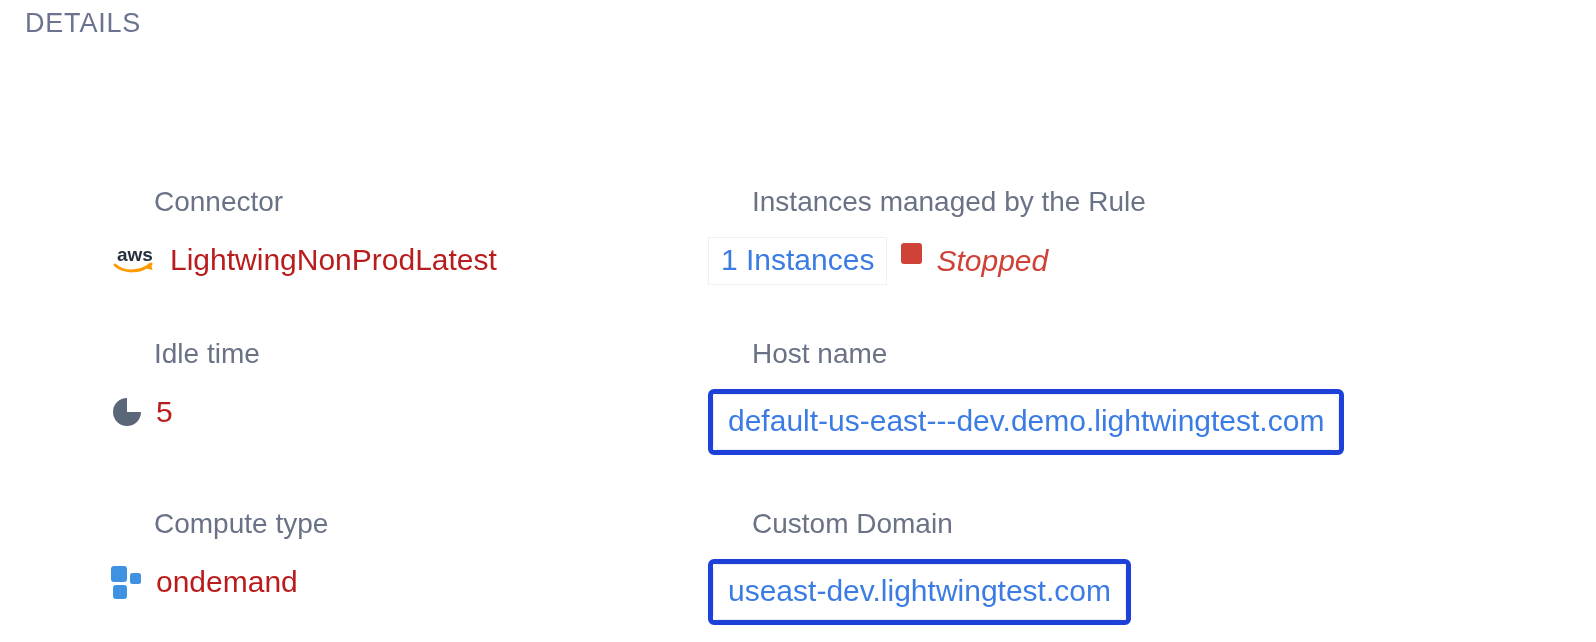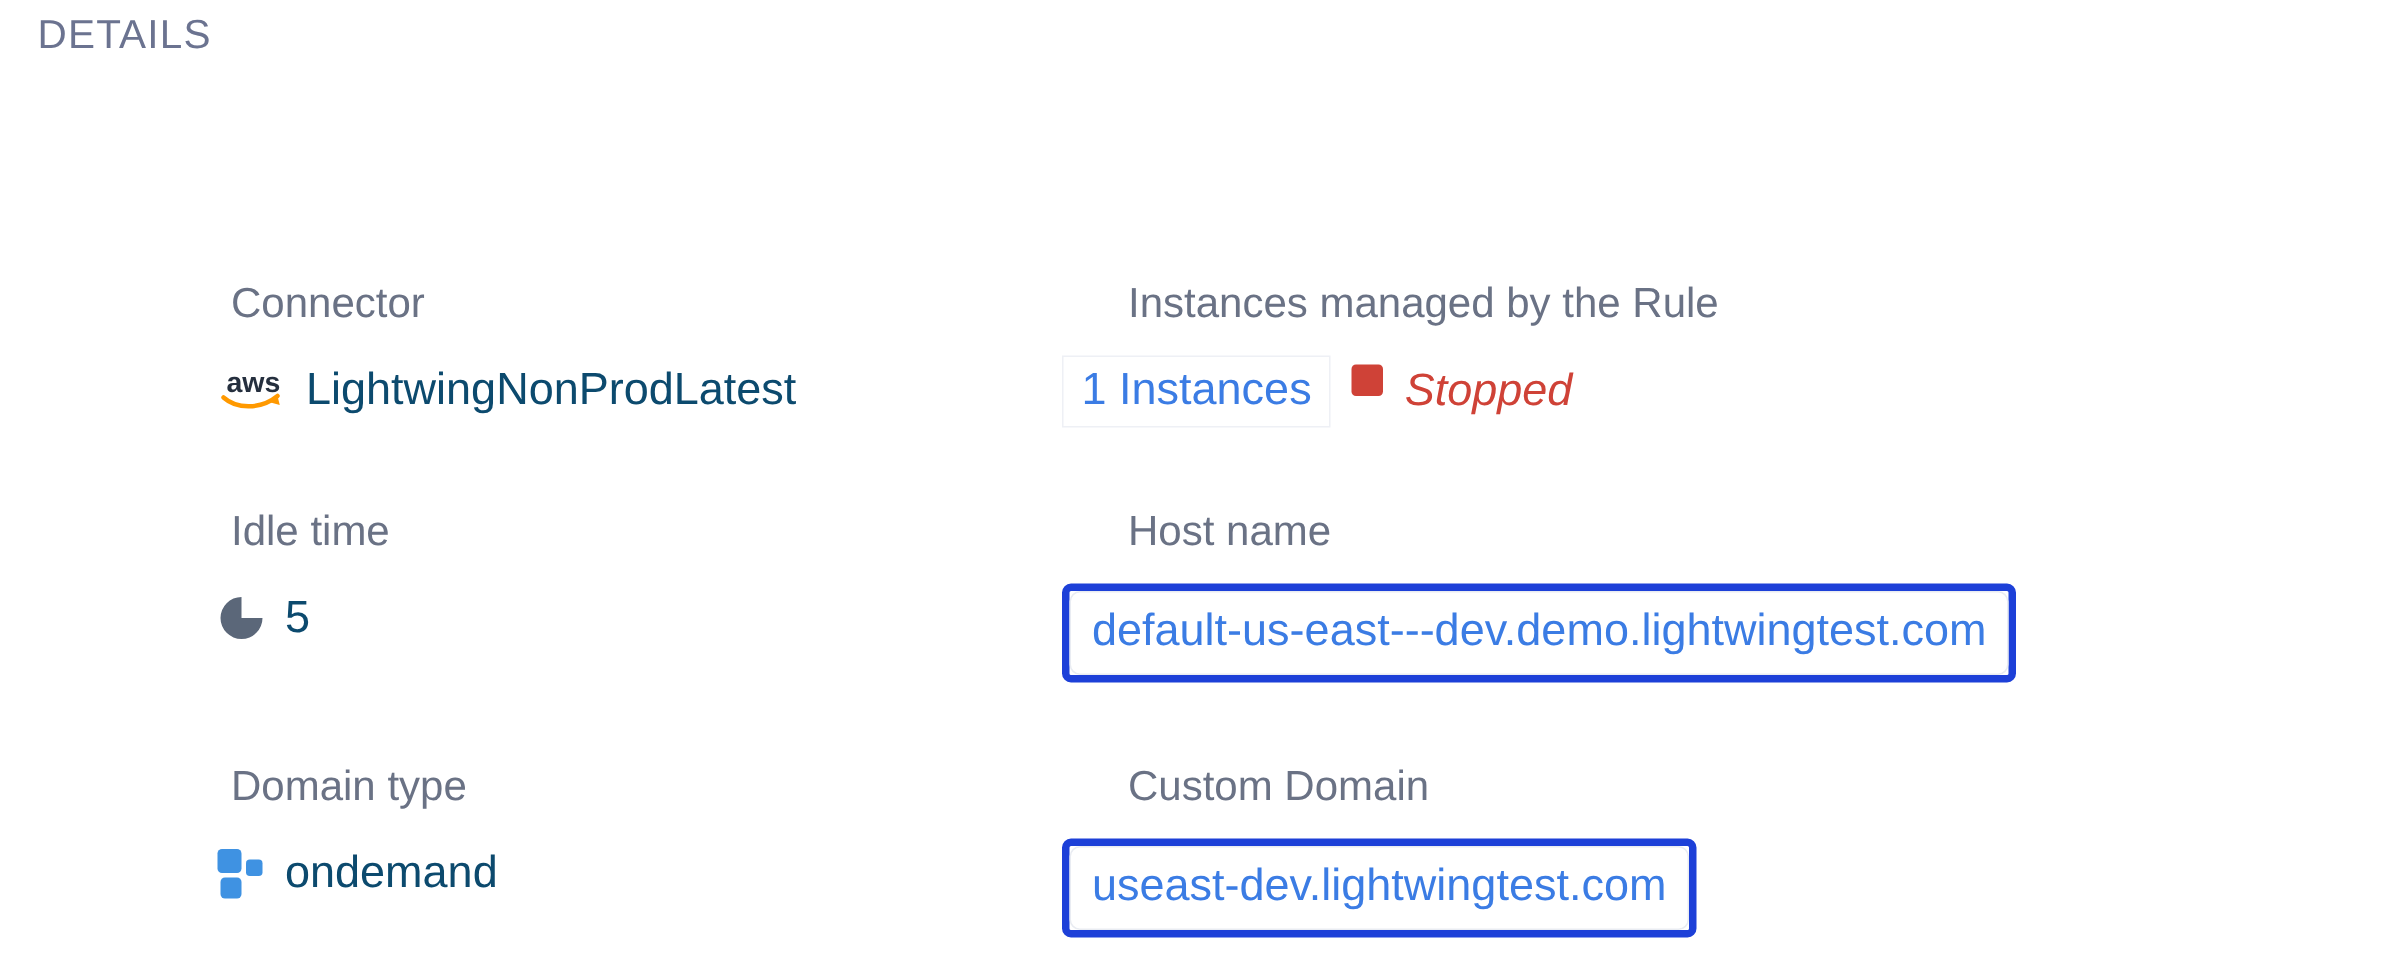--- a/index.html
+++ b/index.html
@@ -45,24 +45,24 @@
     margin-left: 44px;
   }
   .value-row {
     display: flex;
     align-items: center;
     gap: 12px;
     min-height: 46px;
   }
   .value-text {
     font-size: 30px;
-    color: #0c4a6e;
+    color: #b91c1c;
     line-height: 36px;
   }
-  .icon-wrap { display: inline-flex; align-items: center; margin-left: 34px; }
+  .icon-wrap { display: inline-flex; align-items: center; }
 
   
   .instances-chip {
     display: inline-block;
     background: #ffffff;
     border: 1px solid #eef0f5;
     border-radius: 0;
     padding: 4px 12px 6px 12px;
     font-size: 30px;
     line-height: 36px;
@@ -163,21 +163,21 @@
     </div>
 
     <div class="cell">
       <div class="field-label">Host name</div>
       <div class="outlined-box">
         <a class="outlined-inner">default-us-east---dev.demo.lightwingtest.com</a>
       </div>
     </div>
 
     <div class="cell">
-      <div class="field-label">Domain type</div>
+      <div class="field-label">Compute type</div>
       <div class="value-row">
         <span class="icon-wrap">
           <svg width="34" height="36" viewBox="0 0 34 36">
             <rect x="1" y="2" width="16" height="16" rx="3" fill="#3f92e2"></rect>
             <rect x="20" y="9" width="11" height="11" rx="2.5" fill="#3f92e2"></rect>
             <rect x="3" y="21" width="14" height="14" rx="3" fill="#3f92e2"></rect>
           </svg>
         </span>
         <span class="value-text">ondemand</span>
       </div>

